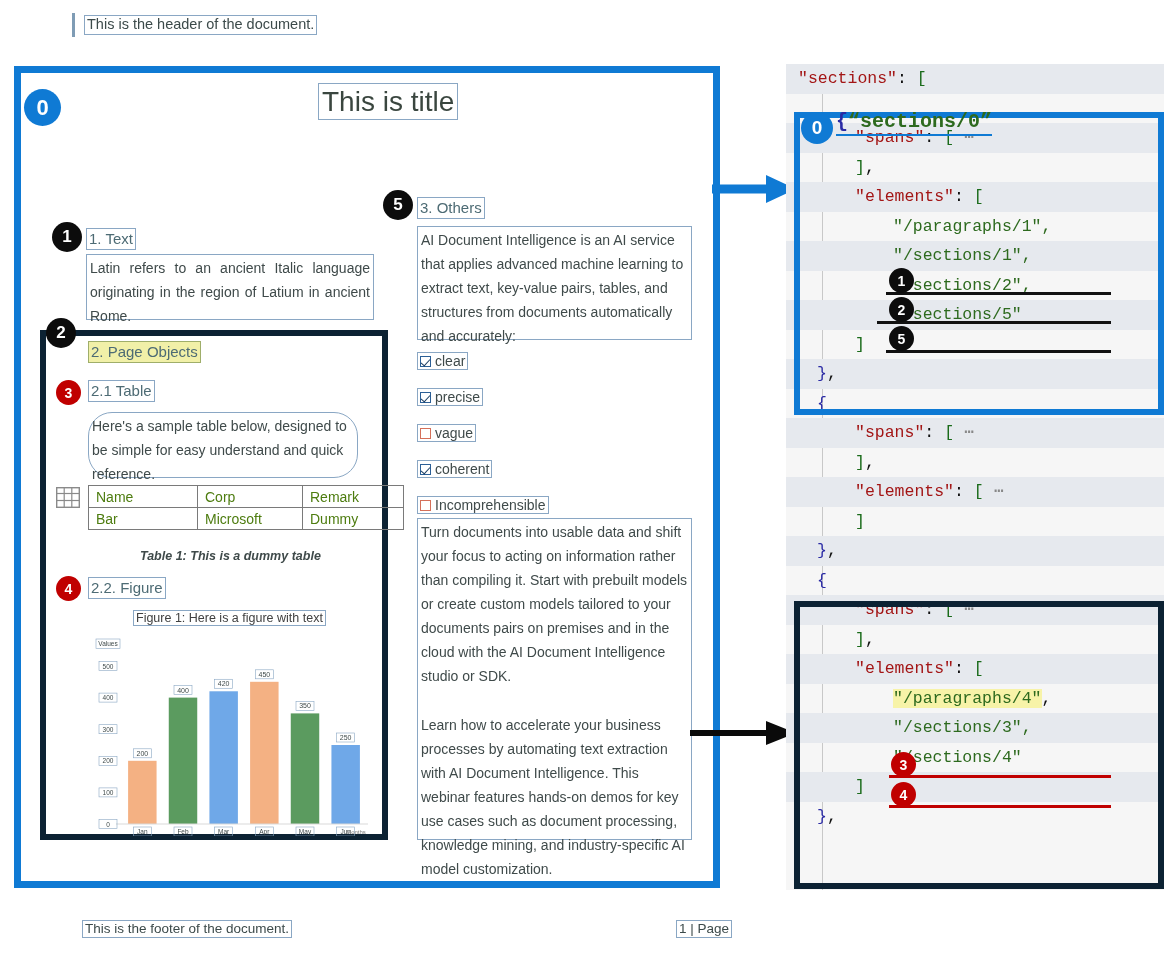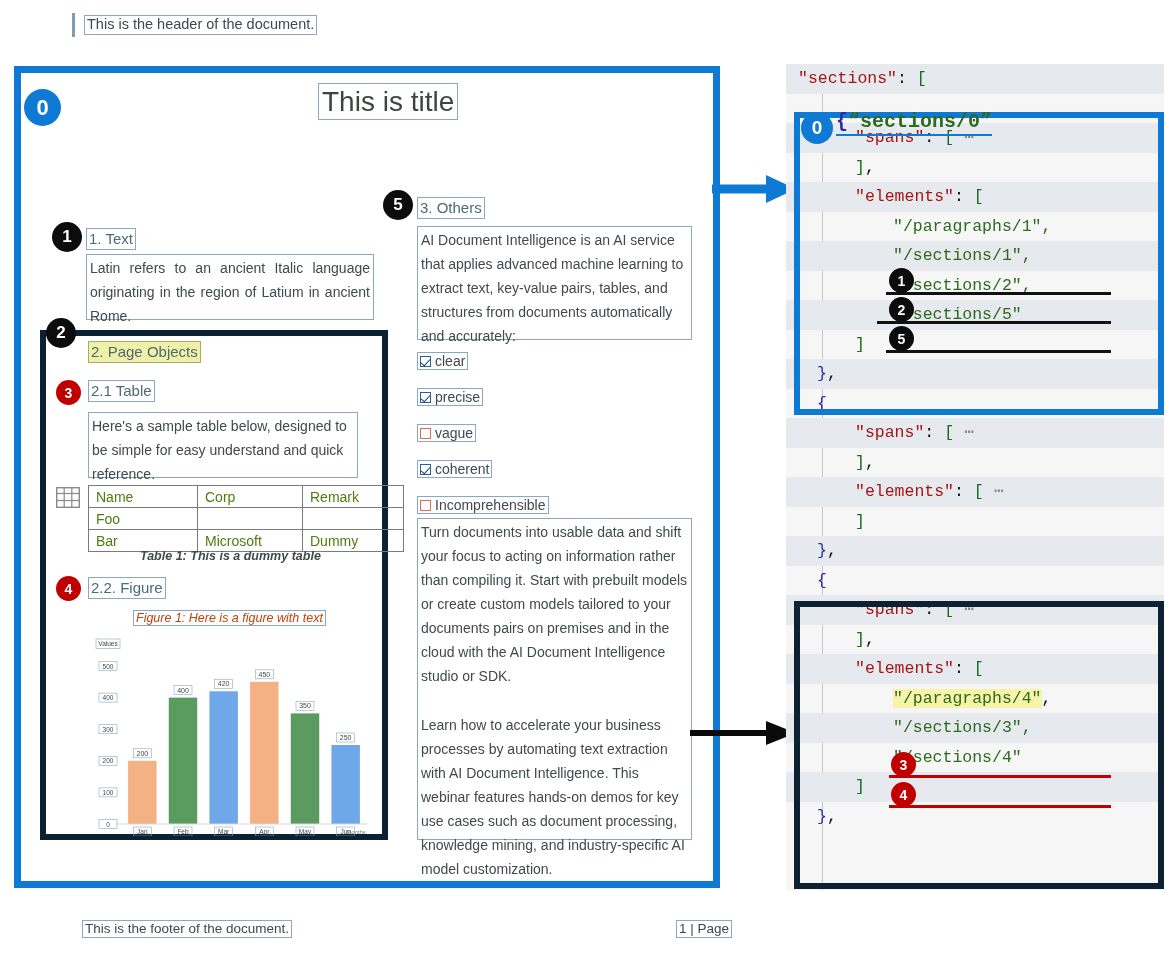--- a/index.html
+++ b/index.html
@@ -77,22 +77,22 @@
     border:1px solid #7a7a7a;padding:1px 7px;height:19px;
   }
   #table-icon{left:56px;top:487px;width:24px;height:21px;}
   #table-caption{
     left:140px;top:549px;font-size:12.5px;font-style:italic;
     font-weight:bold;color:#3f4a4a;
   }
 
   
   #figure-caption{
-    left:133px;top:610px;font-size:12.5px;font-style:italic;
-    border:1px solid #8aa7c4;padding:0 2px;color:#c2410c;
+    left:133px;top:610px;font-size:12.5px;
+    border:1px solid #8aa7c4;padding:0 2px;color:#404040;
   }
   #chart{left:88px;top:636px;width:284px;height:200px;}
 
   
   .chk-row{display:flex;align-items:center;}
   .chk-row .cbox{
     width:11px;height:11px;box-sizing:border-box;display:inline-block;
     position:relative;margin-right:2px;
   }
   .cbox.on{border:1.4px solid #2b5f96;}
@@ -167,41 +167,36 @@
 
 <div class="abs marker dark m-lg" style="left:52px;top:222px;">1</div>
 <div class="abs heading" style="left:86px;top:228px;">1. Text</div>
 <div class="abs para" style="left:86px;top:254px;width:288px;height:66px;">Latin refers to an ancient Italic language originating in the region of Latium in ancient Rome.</div>
 
 <div class="abs marker dark m-lg" style="left:46px;top:318px;">2</div>
 <div class="abs heading hl" style="left:88px;top:341px;">2. Page Objects</div>
 
 <div class="abs marker red m-sm" style="left:56px;top:380px;">3</div>
 <div class="abs heading" style="left:88px;top:380px;">2.1 Table</div>
-<div class="abs para nojust" style="left:88px;top:412px;width:270px;height:66px;">Here's a sample table below, designed to be simple for easy understand and quick reference.</div>
+<div class="abs para nojust" style="left:88px;top:412px;width:270px;height:66px;border-radius:24px;">Here's a sample table below, designed to be simple for easy understand and quick reference.</div>
 
 <svg class="abs" id="table-icon" viewBox="0 0 24 21">
   <rect x="0.7" y="0.7" width="22.6" height="19.6" fill="none" stroke="#8a8a8a" stroke-width="1.4"></rect>
   <line x1="0.7" y1="6.5" x2="23.3" y2="6.5" stroke="#8a8a8a" stroke-width="1.2"></line>
   <line x1="0.7" y1="13.5" x2="23.3" y2="13.5" stroke="#8a8a8a" stroke-width="1.2"></line>
   <line x1="8.2" y1="0.7" x2="8.2" y2="20.3" stroke="#8a8a8a" stroke-width="1.2"></line>
   <line x1="15.8" y1="0.7" x2="15.8" y2="20.3" stroke="#8a8a8a" stroke-width="1.2"></line>
 </svg>
 
 <table class="abs" id="dummy-table" style="left:88px;top:485px;">
   <tbody id="table-body">
       <tr>
         <td style="width: 94px;">Name</td>
         <td style="width: 90px;">Corp</td>
         <td style="width: 86px;">Remark</td>
-      </tr>
-      <tr>
-        <td style="width: 94px;">Foo</td>
-        <td style="width: 90px;"></td>
-        <td style="width: 86px;"></td>
       </tr>
       <tr>
         <td style="width: 94px;">Bar</td>
         <td style="width: 90px;">Microsoft</td>
         <td style="width: 86px;">Dummy</td>
       </tr>
     </tbody>
 </table>
 <div class="abs" id="table-caption">Table 1: This is a dummy table</div>
 

